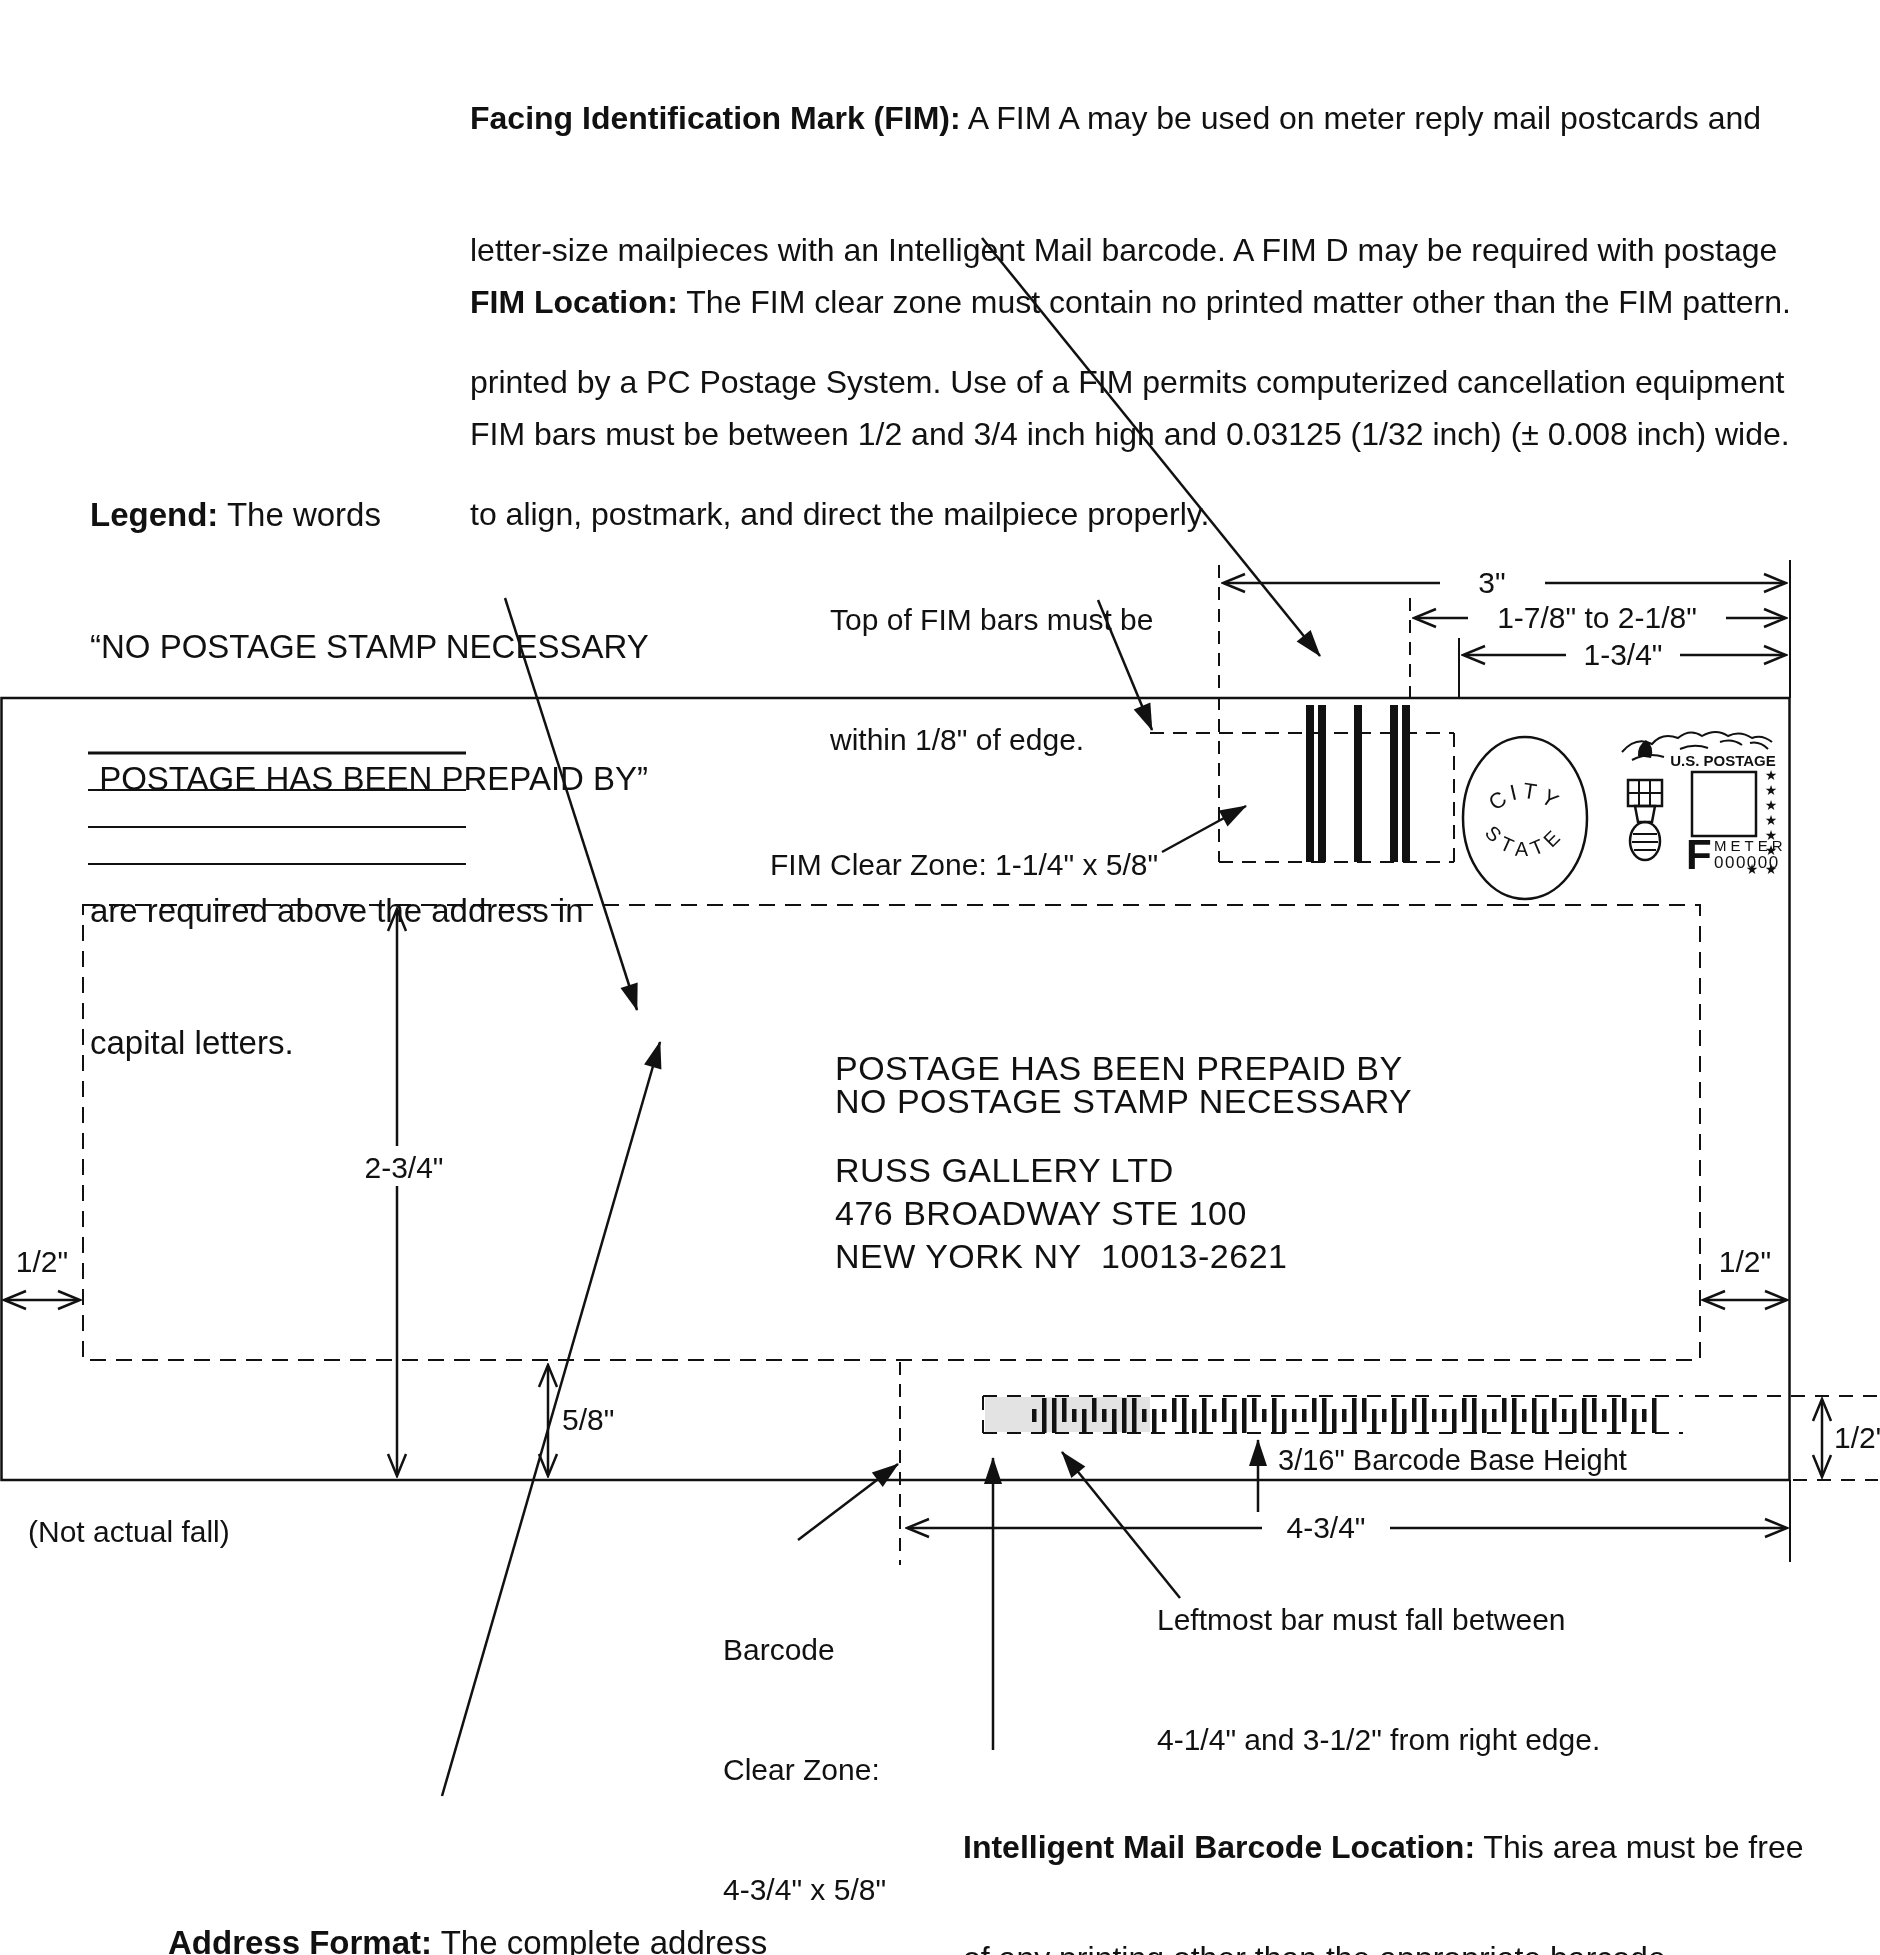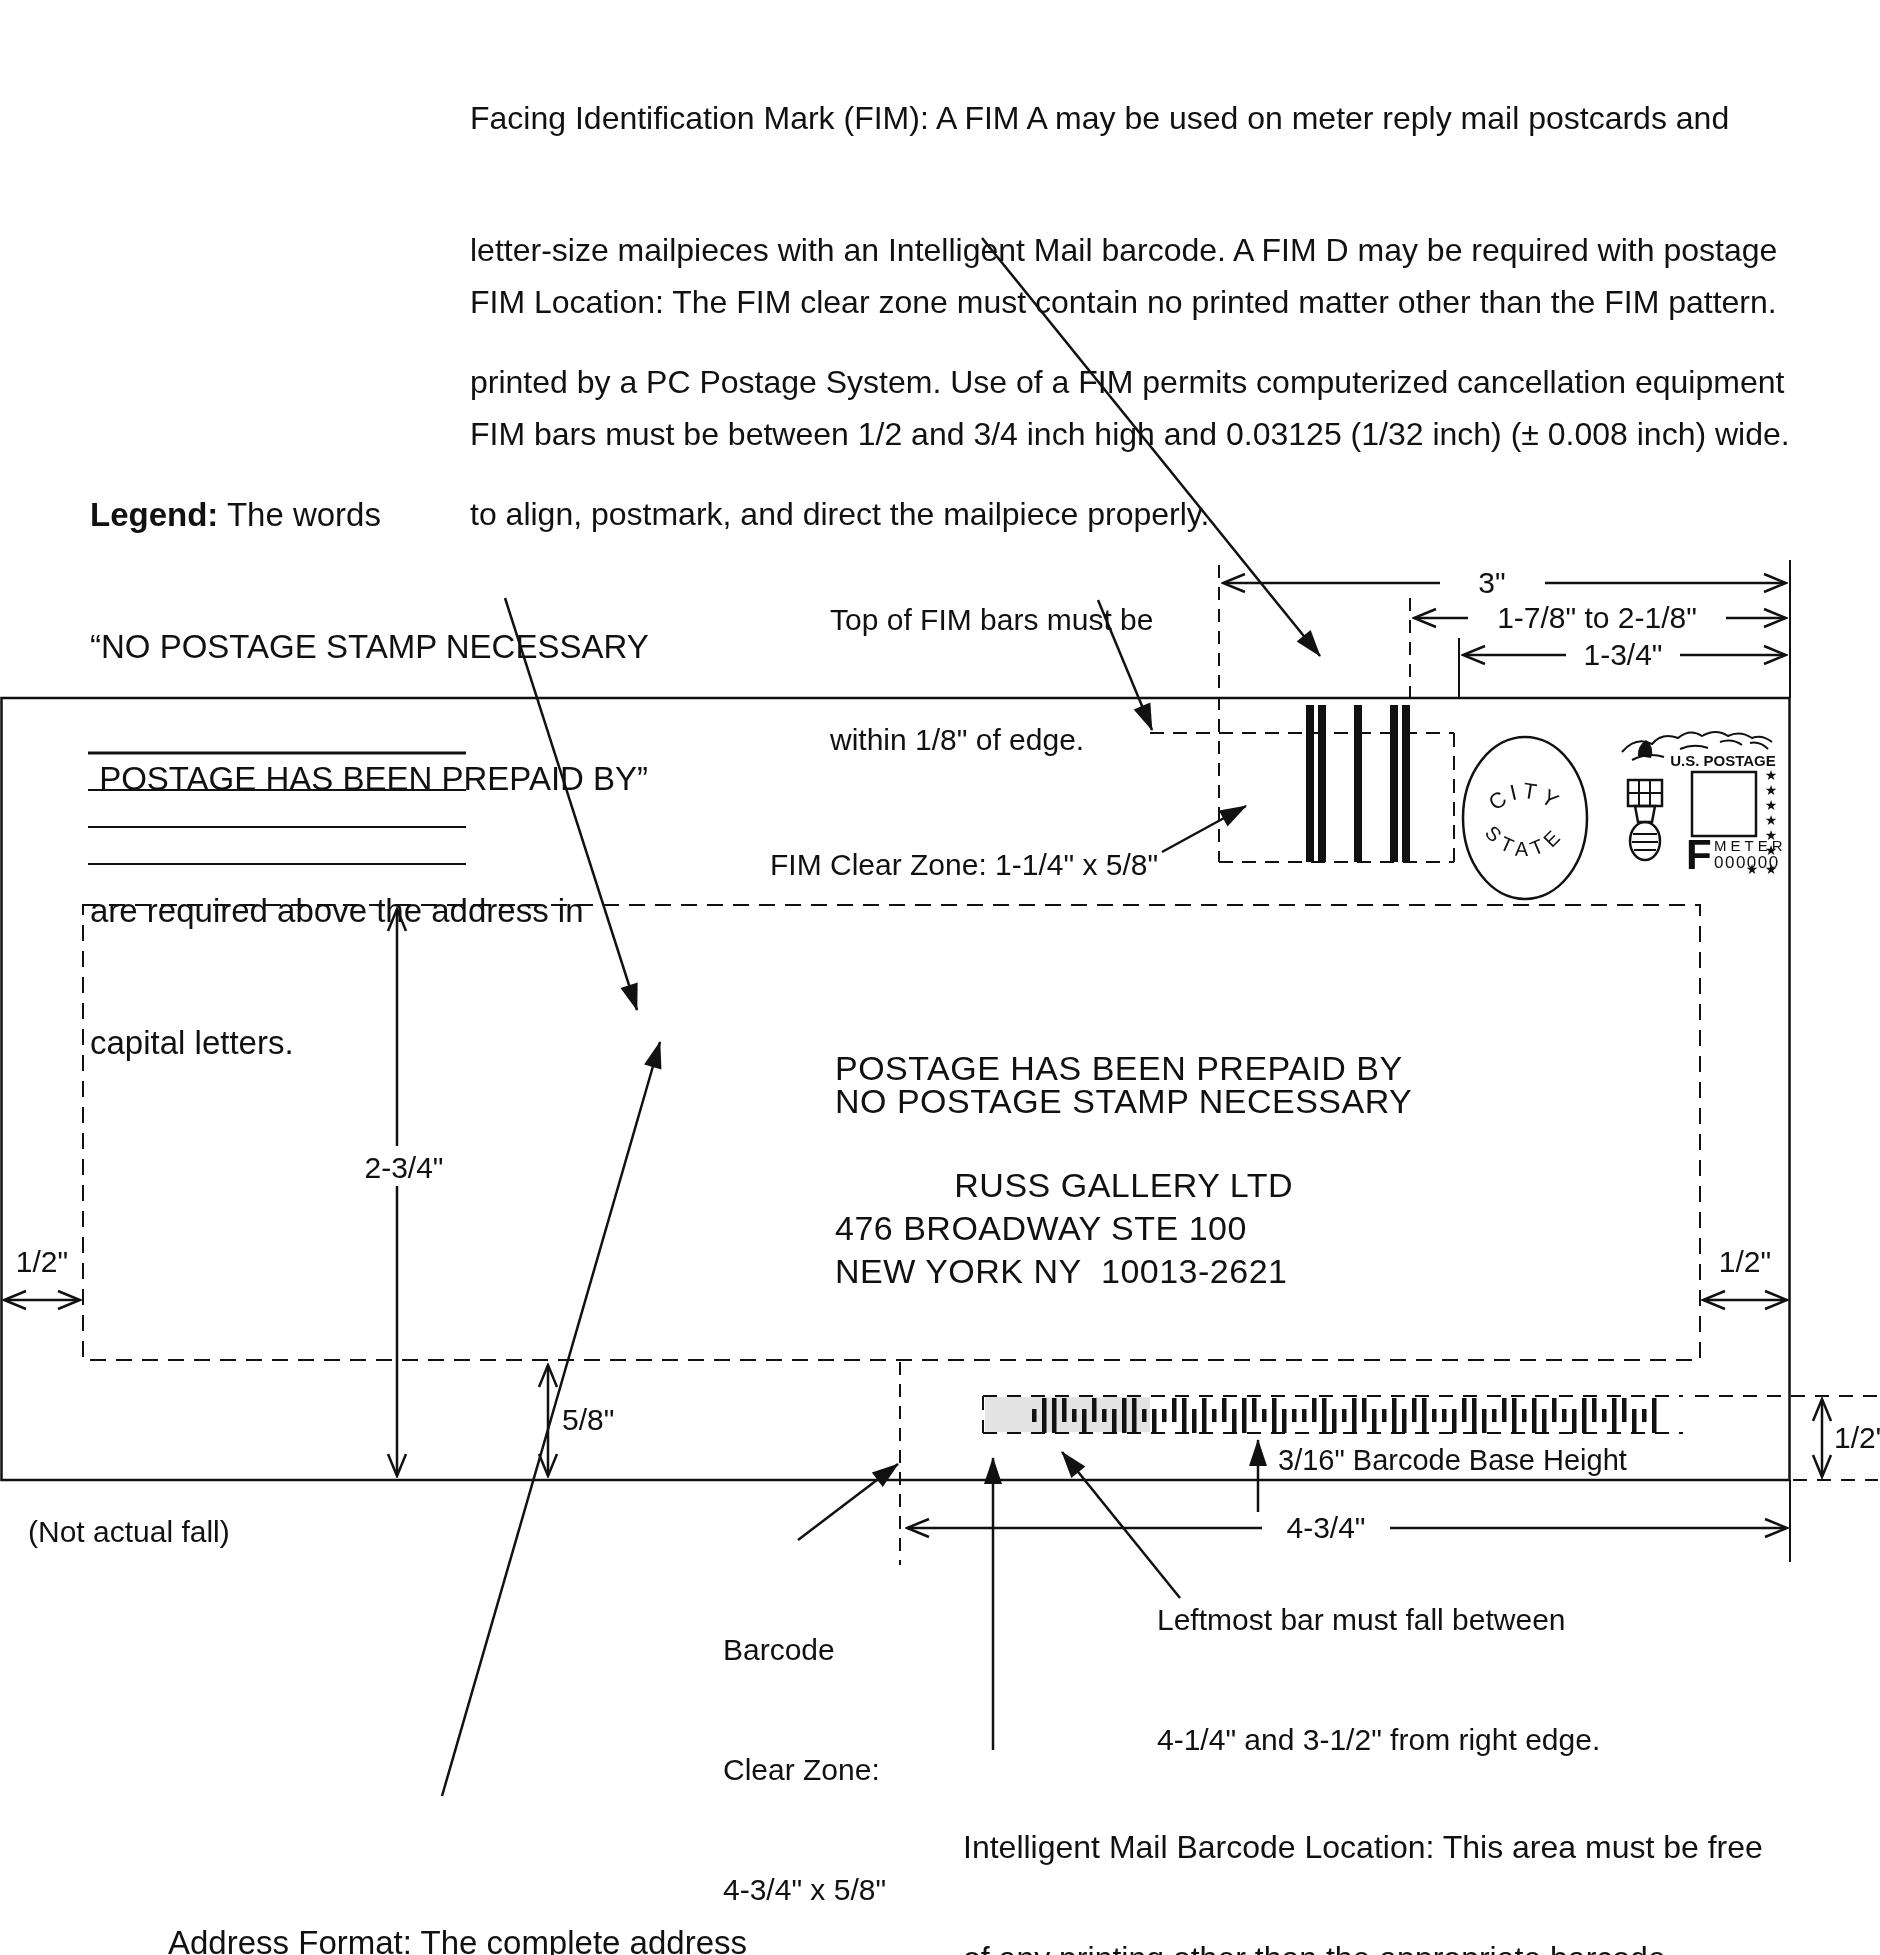--- a/index.html
+++ b/index.html
@@ -1,20 +1,20 @@
 <!DOCTYPE html>
 <html><head>
 <meta charset="utf-8">
 <style>
   html,body{margin:0;padding:0;background:#fff;}
   body{width:1880px;height:1955px;position:relative;overflow:hidden;
        font-family:"Liberation Sans","DejaVu Sans",sans-serif;color:#111;}
   .abs{position:absolute;}
   .para{font-size:32px;line-height:44px;white-space:pre;}
-  .para b{font-weight:normal;}
+  .para b{font-weight:bold;}
   .legend{font-size:33px;line-height:44px;white-space:pre;}
   .addr{font-size:34px;line-height:33px;white-space:pre;letter-spacing:.5px;}
   .addr2{font-size:34px;line-height:43px;white-space:pre;letter-spacing:.5px;}
   .small-note{font-size:30px;line-height:40px;white-space:pre;}
   svg text{font-family:"Liberation Sans","DejaVu Sans",sans-serif;fill:#111;}
   #diagram{position:absolute;left:0;top:0;}
 </style>
 </head>
 <body>
 
@@ -253,21 +253,21 @@
 </div>
 
 <div class="abs small-note" style="left:830px;top:520px;">
   <div>Top of FIM bars must be</div>
   <div>within 1/8" of edge.</div>
 </div>
 
 <div class="abs" style="left:835px;top:1052px;">
   <div class="addr">POSTAGE HAS BEEN PREPAID BY</div>
   <div class="addr">NO POSTAGE STAMP NECESSARY</div>
-  <div class="addr2" style="margin-top:46px;text-align:center;">RUSS GALLERY LTD</div>
+  <div class="addr2" style="margin-top:31px;">RUSS GALLERY LTD</div>
   <div class="addr2">476 BROADWAY STE 100</div>
   <div class="addr2">NEW YORK NY  10013-2621</div>
 </div>
 
 <div class="abs small-note" style="left:28px;top:1512px;">(Not actual fall)</div>
 
 <div class="abs small-note" style="left:723px;top:1550px;">
   <div>Barcode</div>
   <div>Clear Zone:</div>
   <div>4-3/4" x 5/8"</div>

